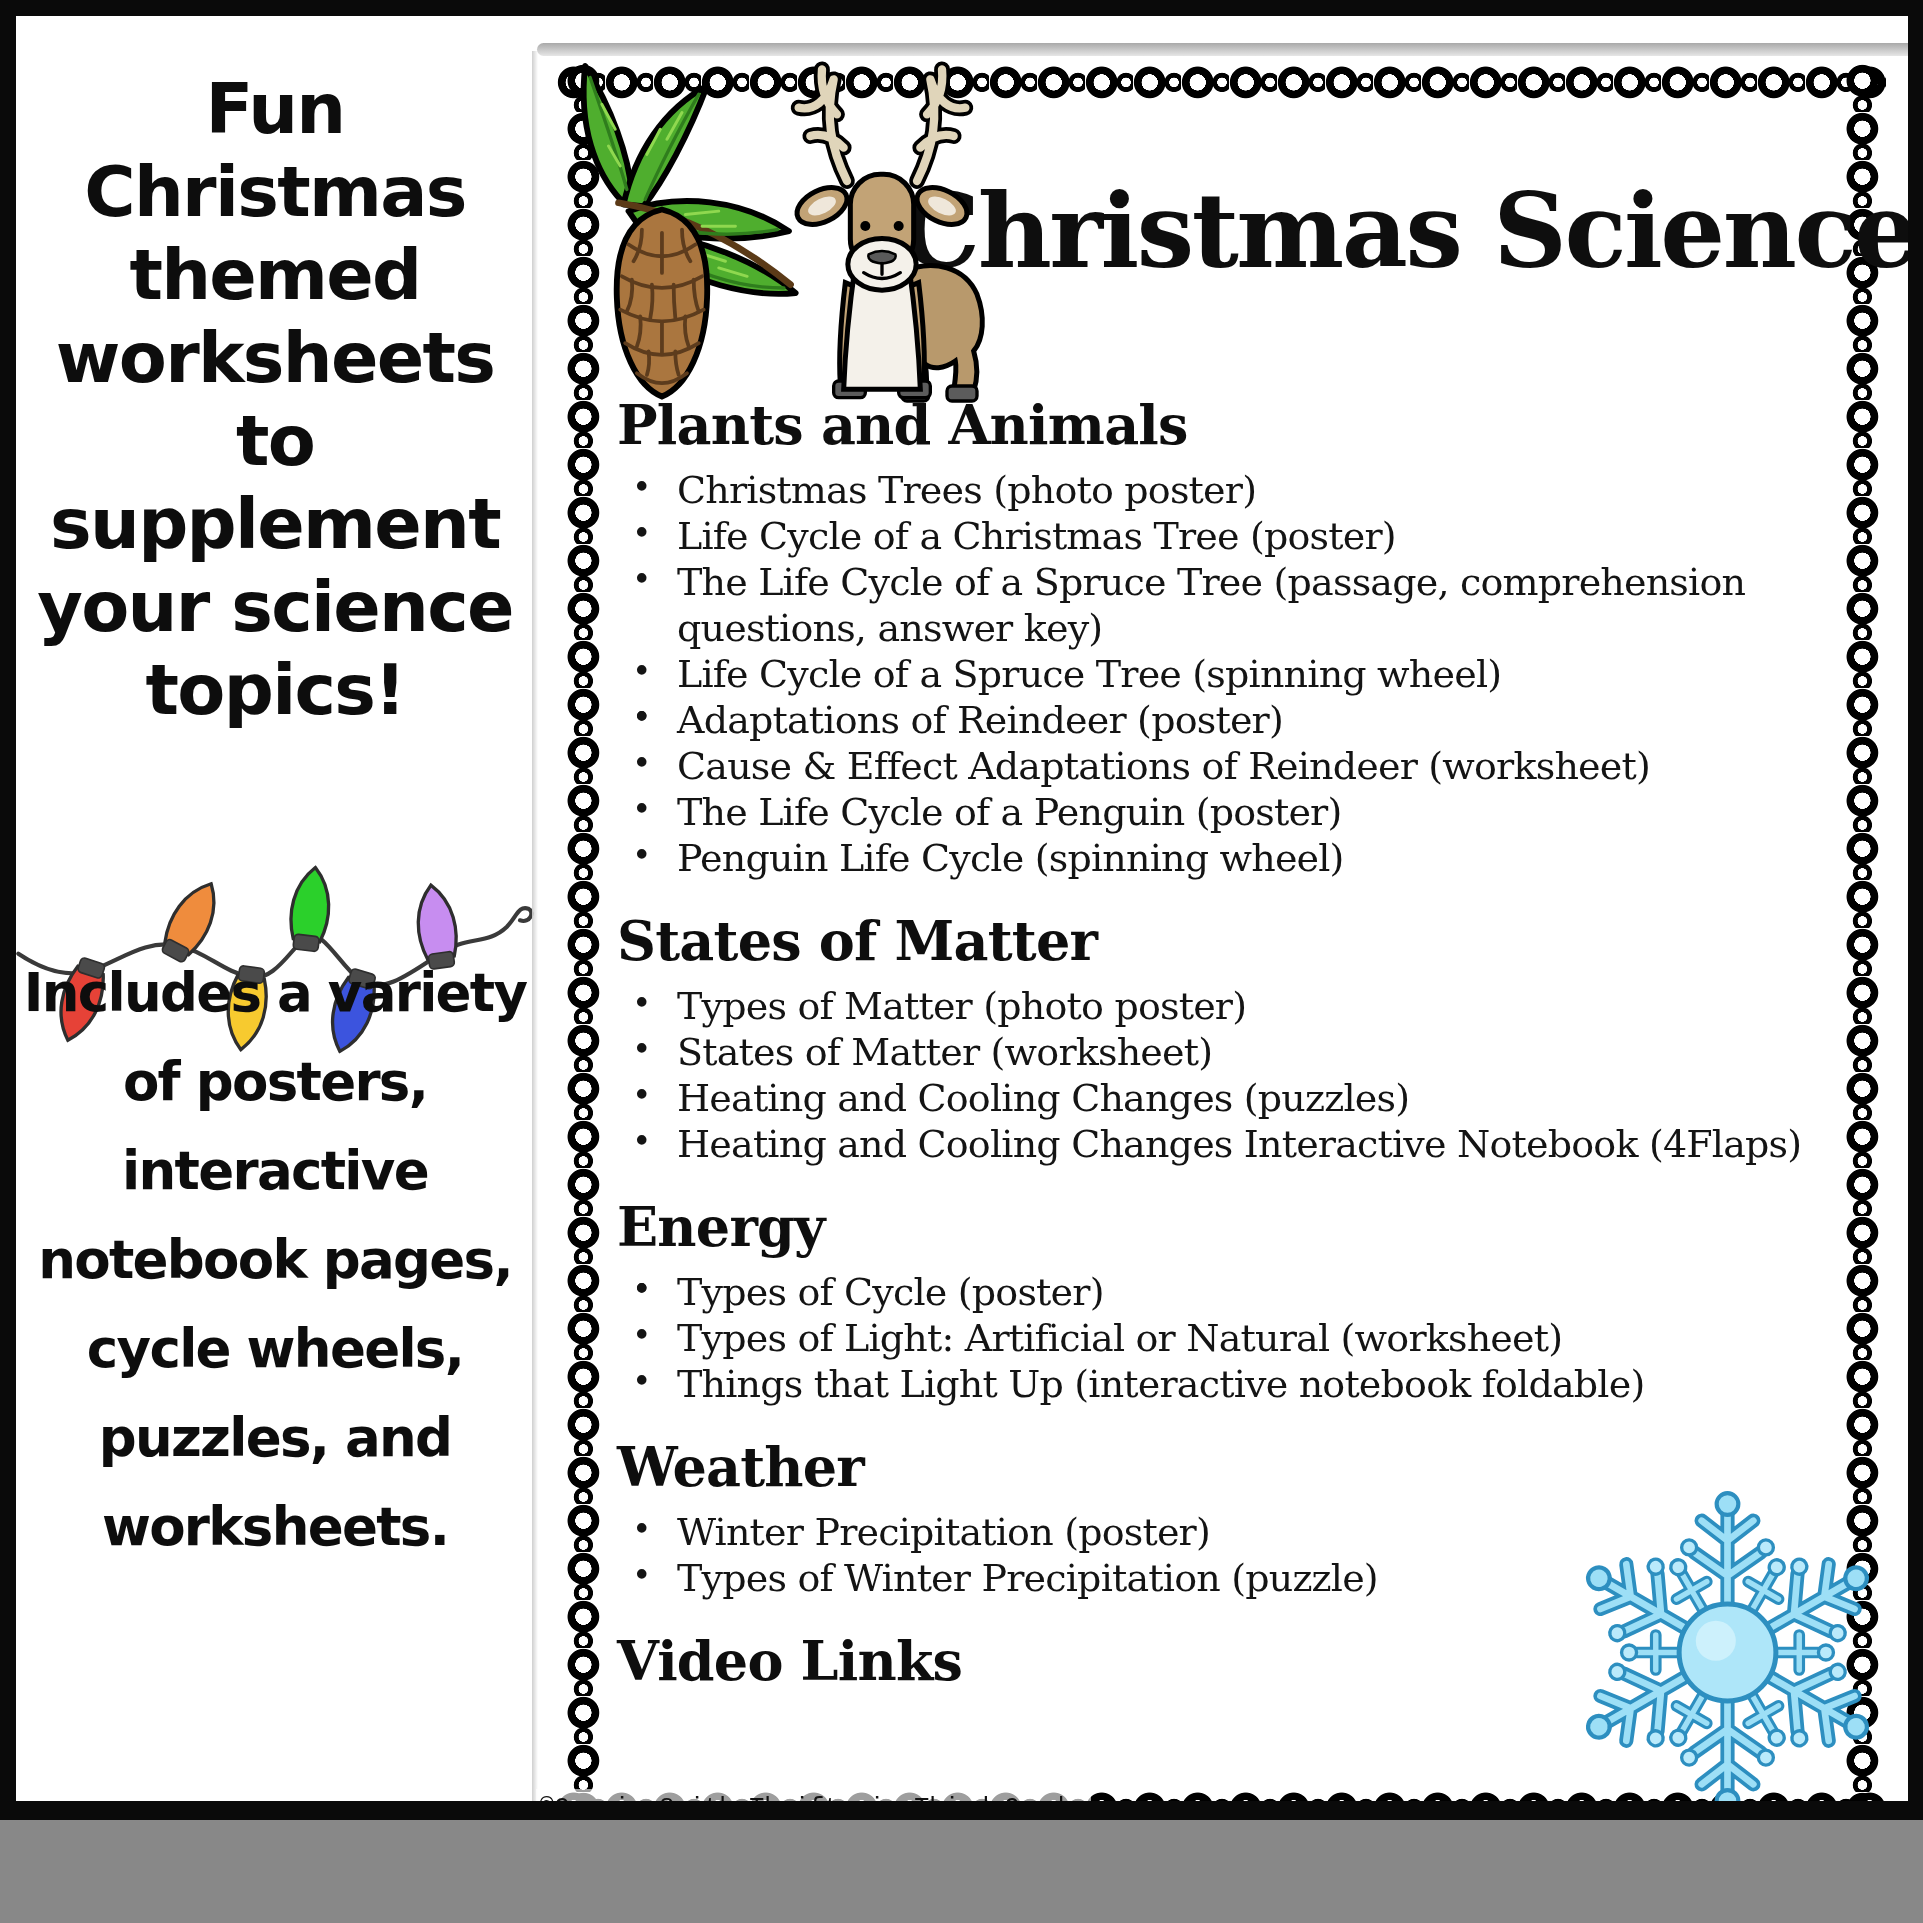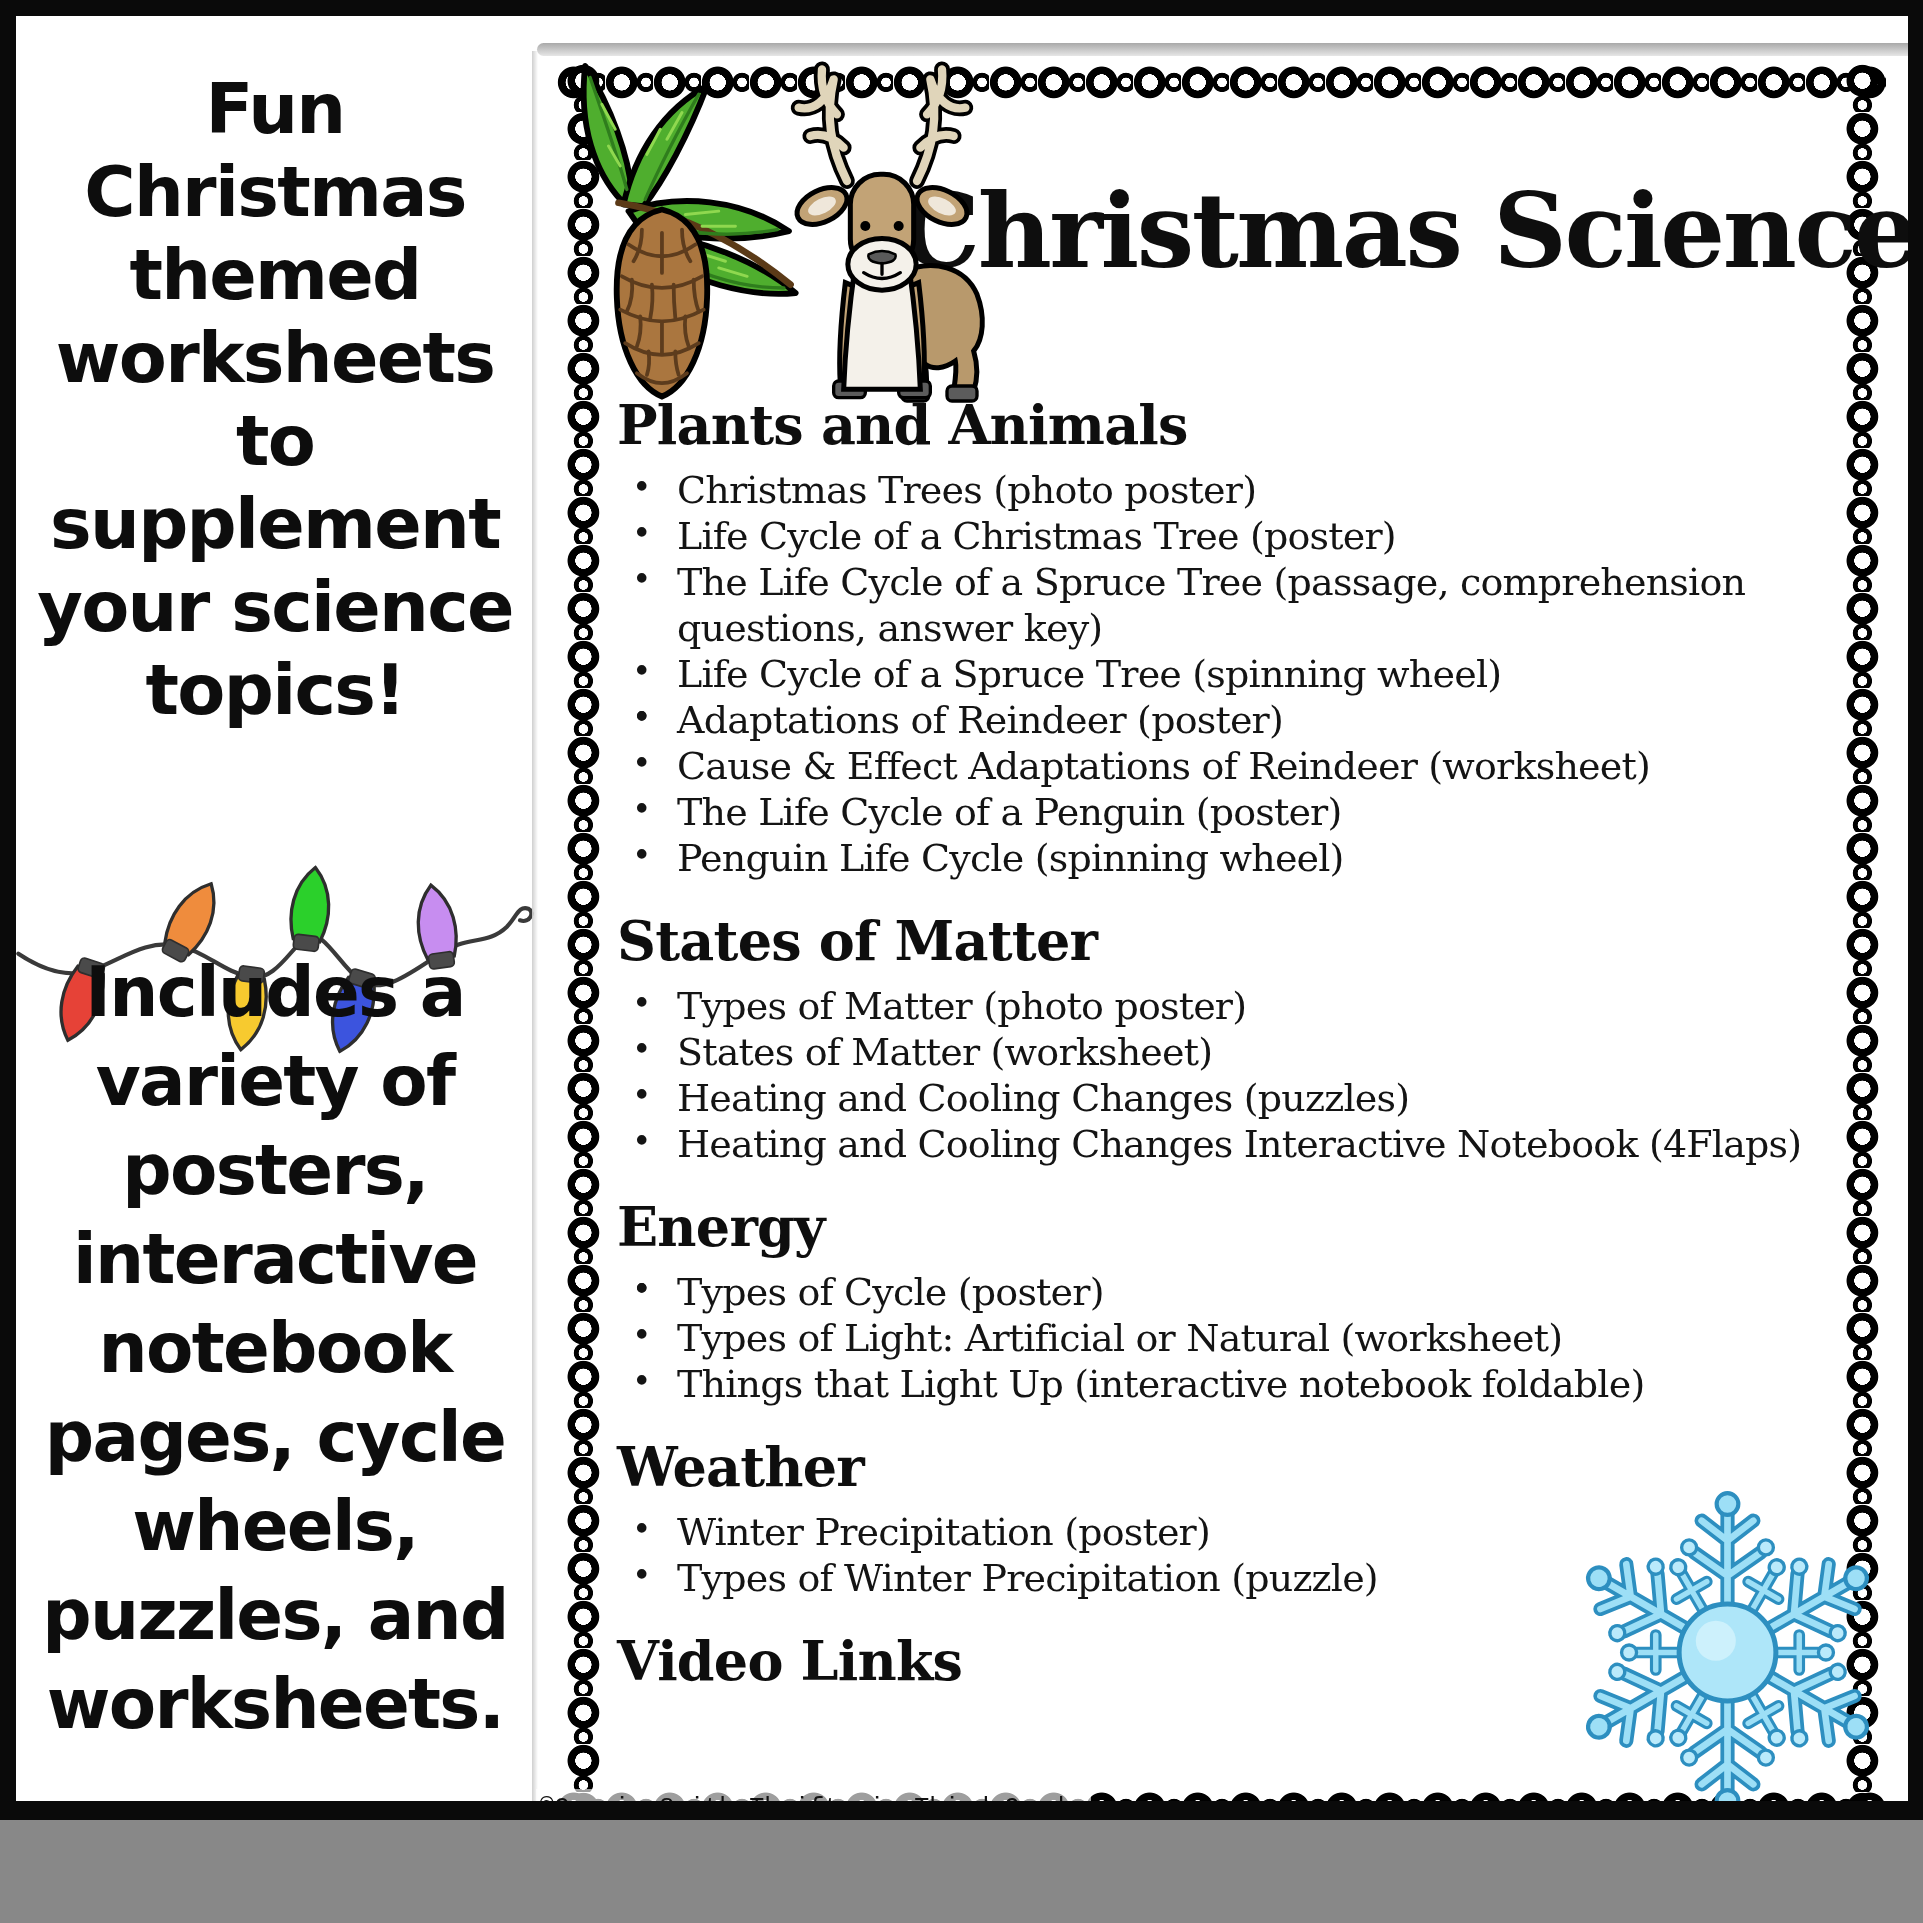--- a/index.html
+++ b/index.html
@@ -13,21 +13,21 @@
 
   
   .sidebar-headline{
     left:0;top:52px;width:518px;text-align:center;
     font-family:"DejaVu Sans", sans-serif;font-weight:700;
     font-size:70px;line-height:83px;letter-spacing:-1.7px;color:#0d0d0d;
   }
   .sidebar-description{
     left:0;top:932px;width:518px;text-align:center;
     font-family:"DejaVu Sans", sans-serif;font-weight:700;
-    font-size:69px;line-height:89px;letter-spacing:-1.7px;color:#0d0d0d;
+    font-size:53px;line-height:89px;letter-spacing:-1.7px;color:#0d0d0d;
   }
   .lights{left:0;top:831px;width:518px;height:225px;}
 
   
   .page-topbar{left:521px;top:27px;width:1378px;height:12.5px;border-radius:6.7px;
     background:linear-gradient(#a9a9a9,#e6e6e6);}
   .page-leftshadow{left:516px;top:35px;width:5.8px;height:1820px;
     background:linear-gradient(to right,#cfcfcf,rgba(255,255,255,0));}
   .page-bottomshadow{left:521px;top:1813px;width:1378px;height:3.3px;background:#e2e2e2;}
 

